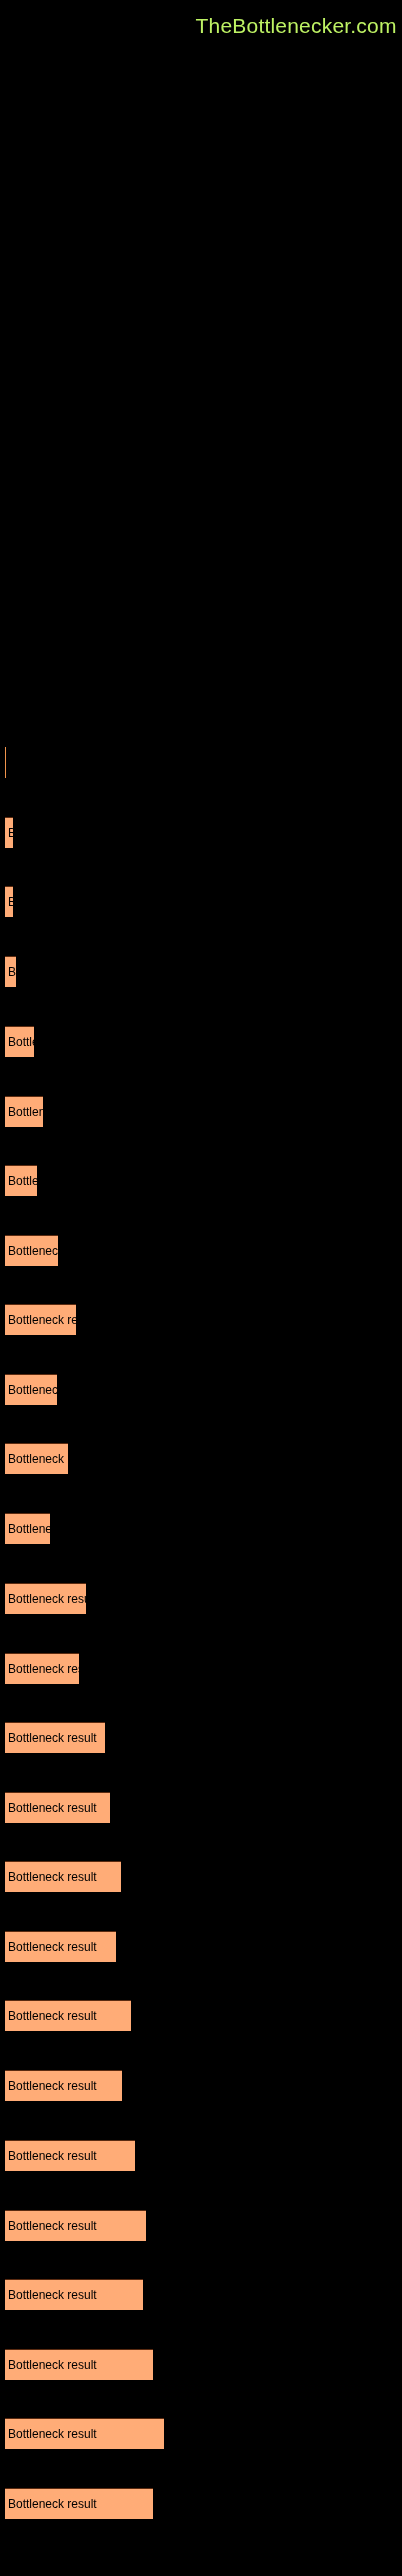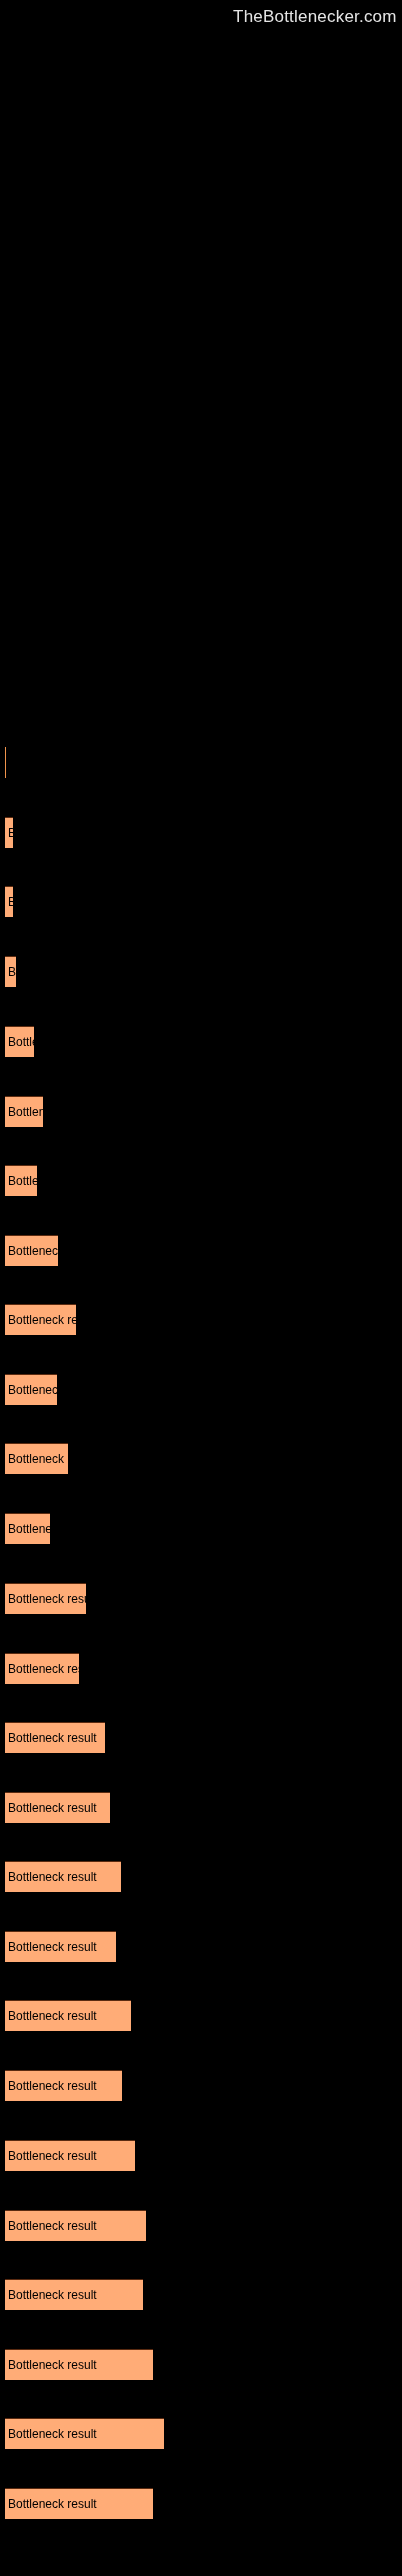--- a/index.html
+++ b/index.html
@@ -23,24 +23,24 @@
     top: 0;
     width: 403px;
     height: 2576px;
     background: #000000;
   }
 
   
   .site-watermark {
     position: absolute;
     right: 6.4px;
-    top: 6px;
-    font-size: 17px;
+    top: 15px;
+    font-size: 21px;
     line-height: 21px;
-    color: #e5e5e5;
+    color: #bef264;
     letter-spacing: 0.2px;
     white-space: nowrap;
     font-family: "Liberation Sans", sans-serif;
   }
 
   
   .plot-area {
     position: absolute;
     left: 0;
     top: 0;

